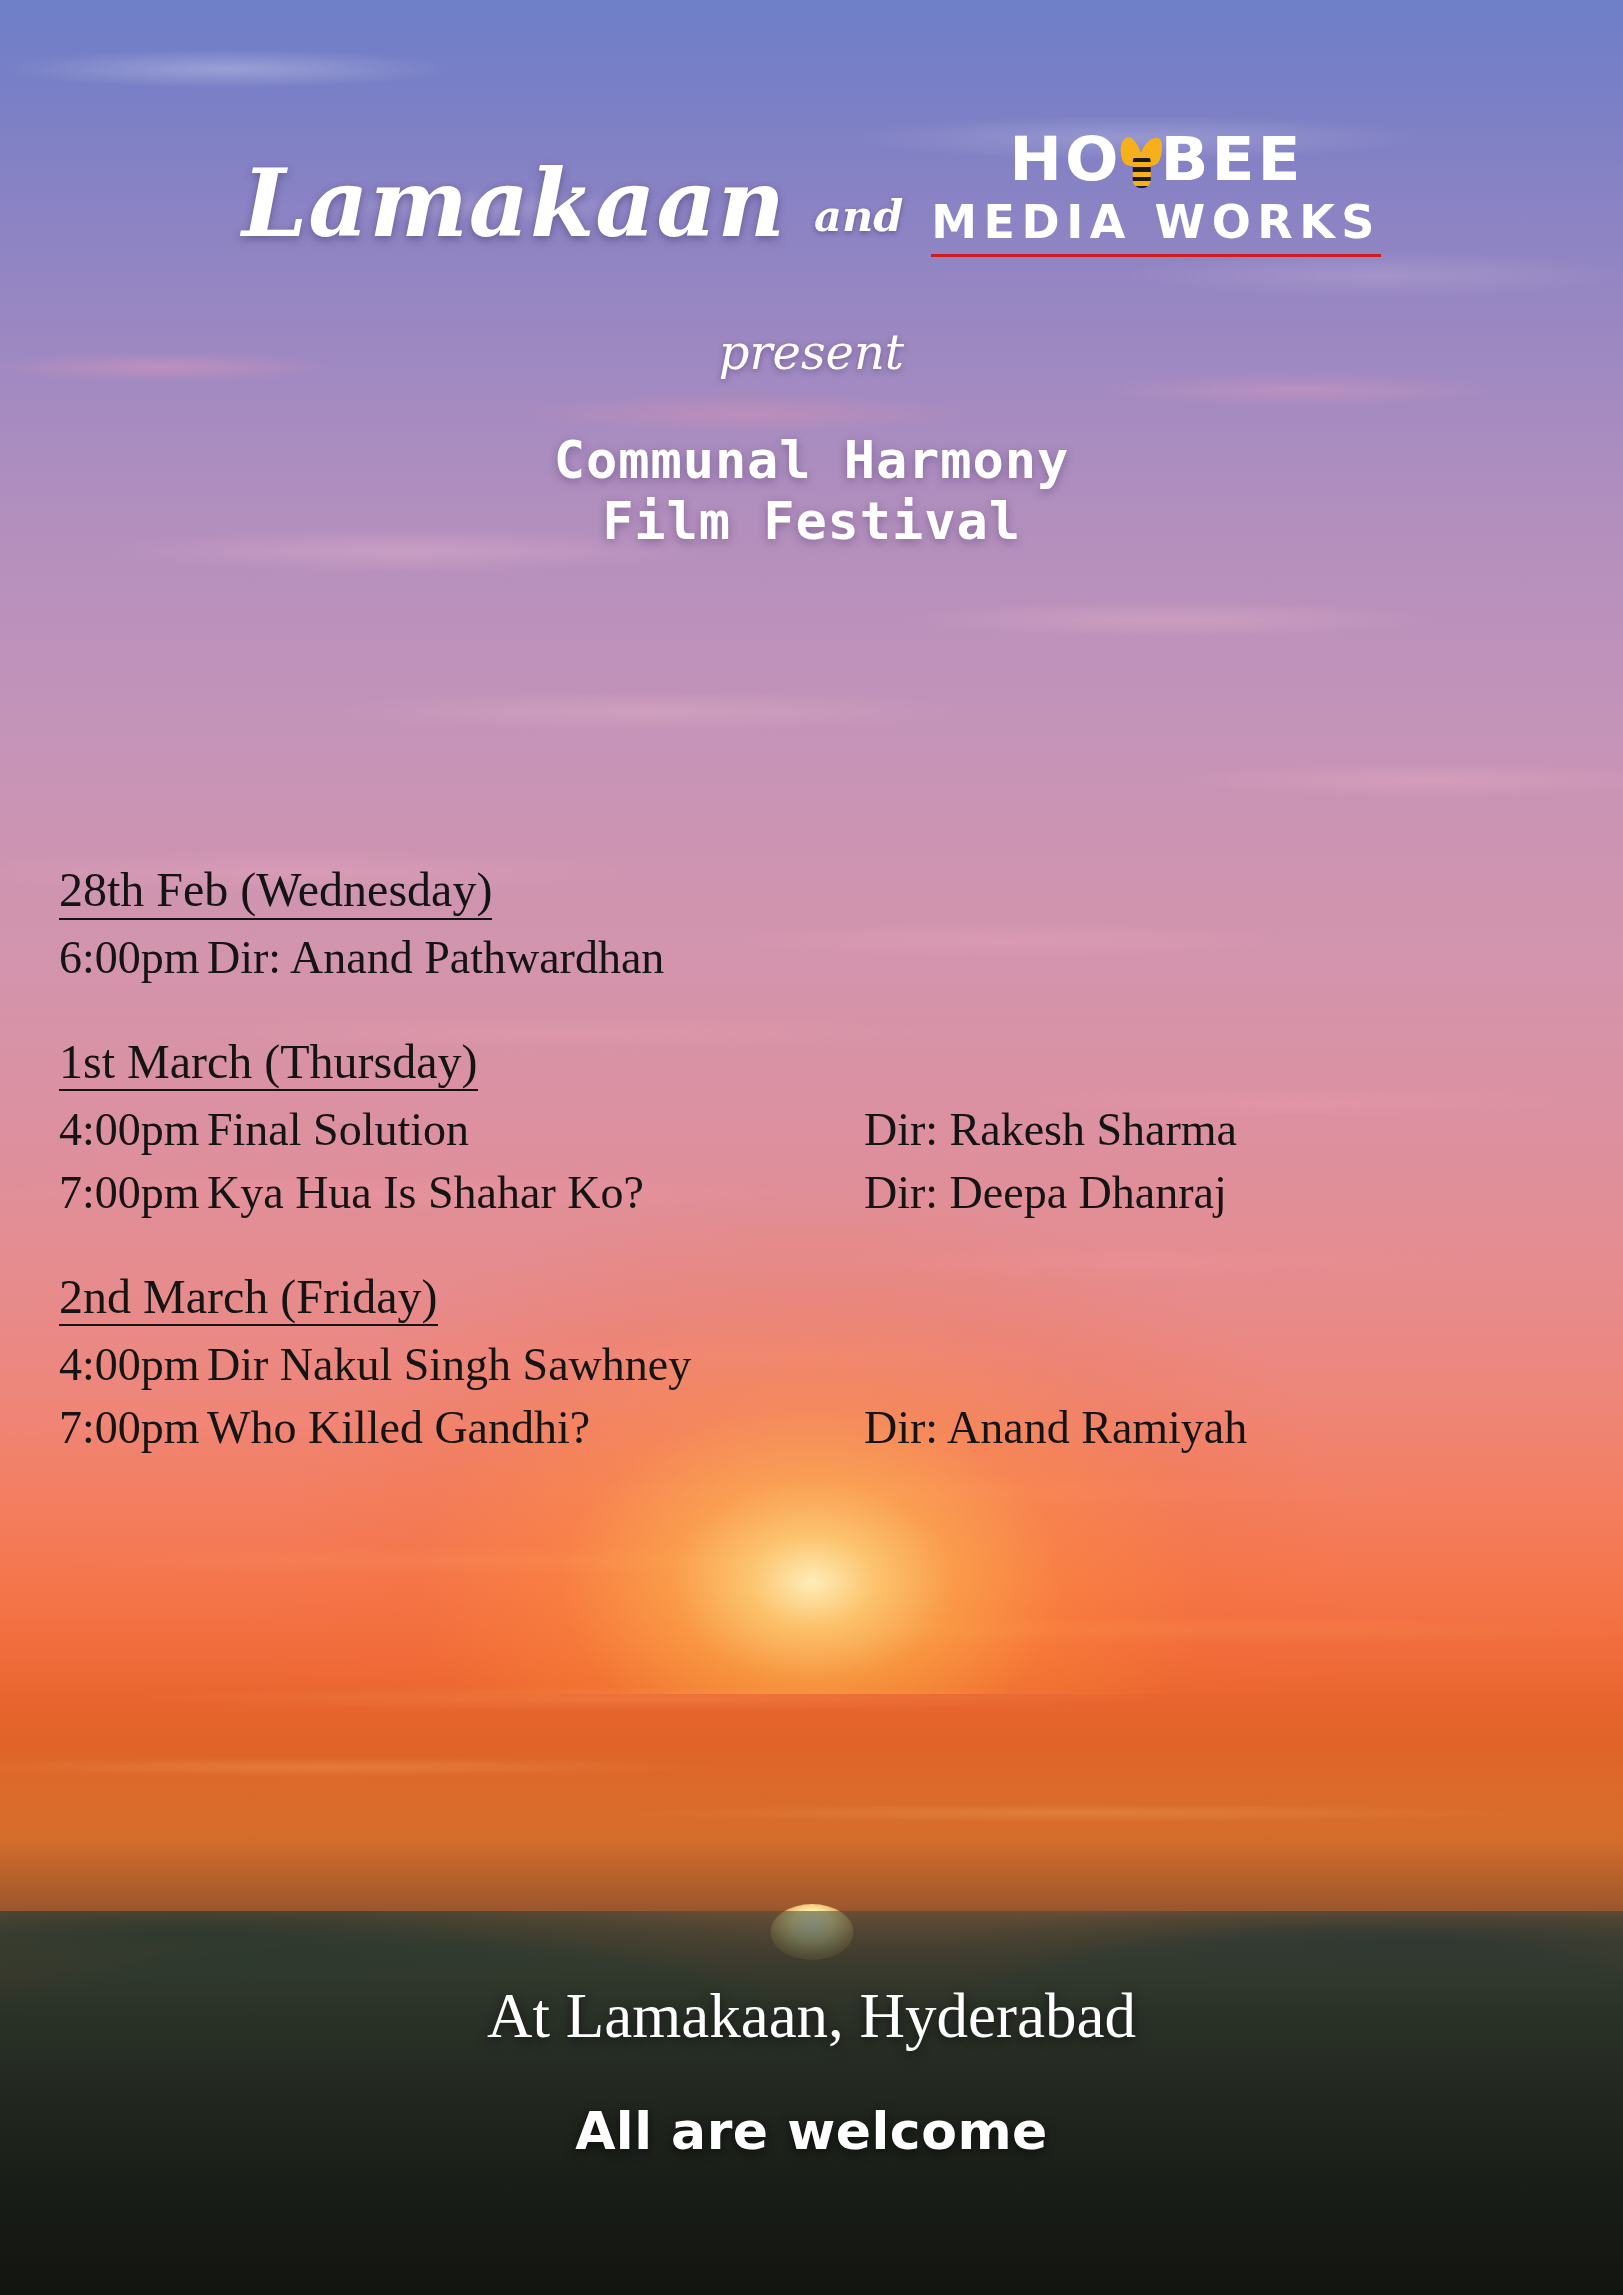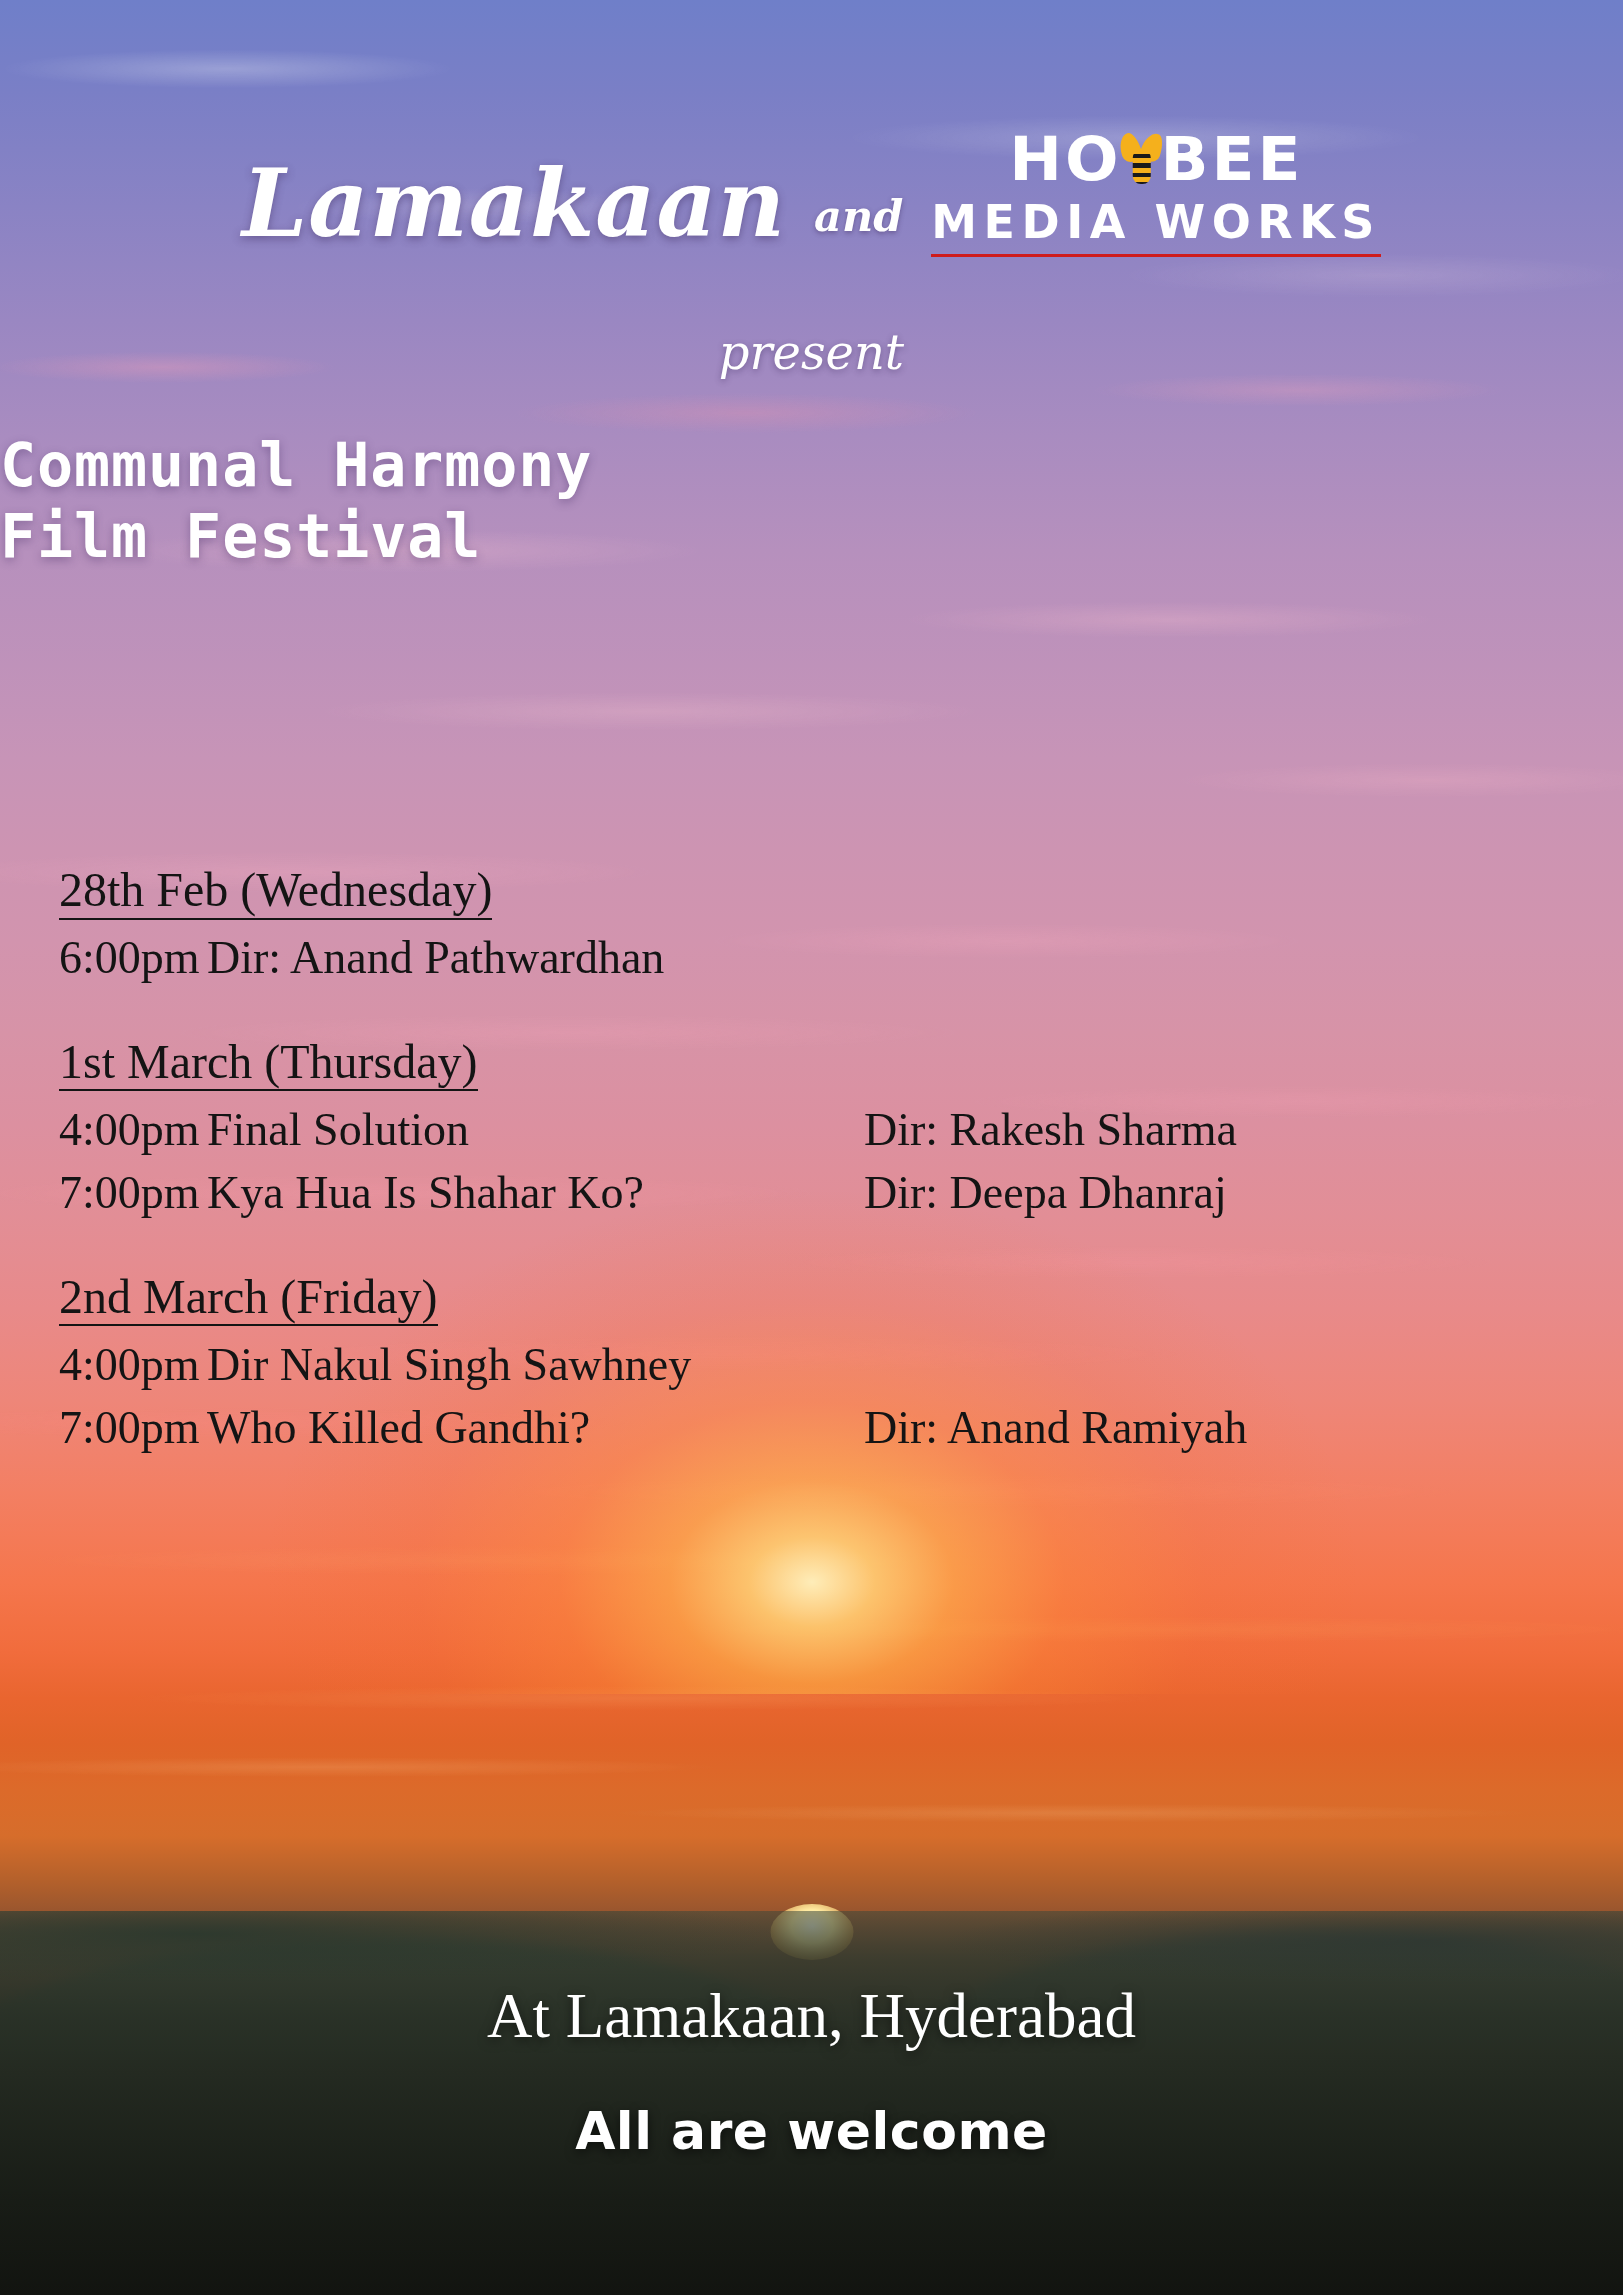--- a/index.html
+++ b/index.html
@@ -203,21 +203,21 @@
     top: -10.2px;
   }
   .honeybee-word {
     font-family: "DejaVu Sans", sans-serif;
     font-weight: 700;
     font-size: 60px;
     letter-spacing: 2.8px;
     color: #ffffff;
     line-height: 1;
     display: flex;
-    align-items: flex-start;
+    align-items: flex-end;
   }
   .hb-left, .hb-right {
     transform: scaleX(1.05);
   }
   .bee-icon {
     display: inline-block;
     width: 44px;
     height: 56px;
     position: relative;
     margin: 0 0.9px;
@@ -268,23 +268,24 @@
     font-size: 48px;
     color: #ffffff;
     text-shadow: 0 1.9px 6.5px rgba(60,40,90,0.45);
   }
 
   .fest-title {
     position: absolute;
     top: 430px;
     left: 0;
     right: 0;
+    text-align: center;
     font-family: "DejaVu Sans Mono", monospace;
     font-weight: 700;
-    font-size: 60px;
+    font-size: 52px;
     line-height: 1.18;
     color: #ffffff;
     letter-spacing: 0.9px;
     text-shadow: 0 2.8px 9.3px rgba(70,45,100,0.40);
   }
 
   
   .schedule {
     position: absolute;
     top: 842px;

